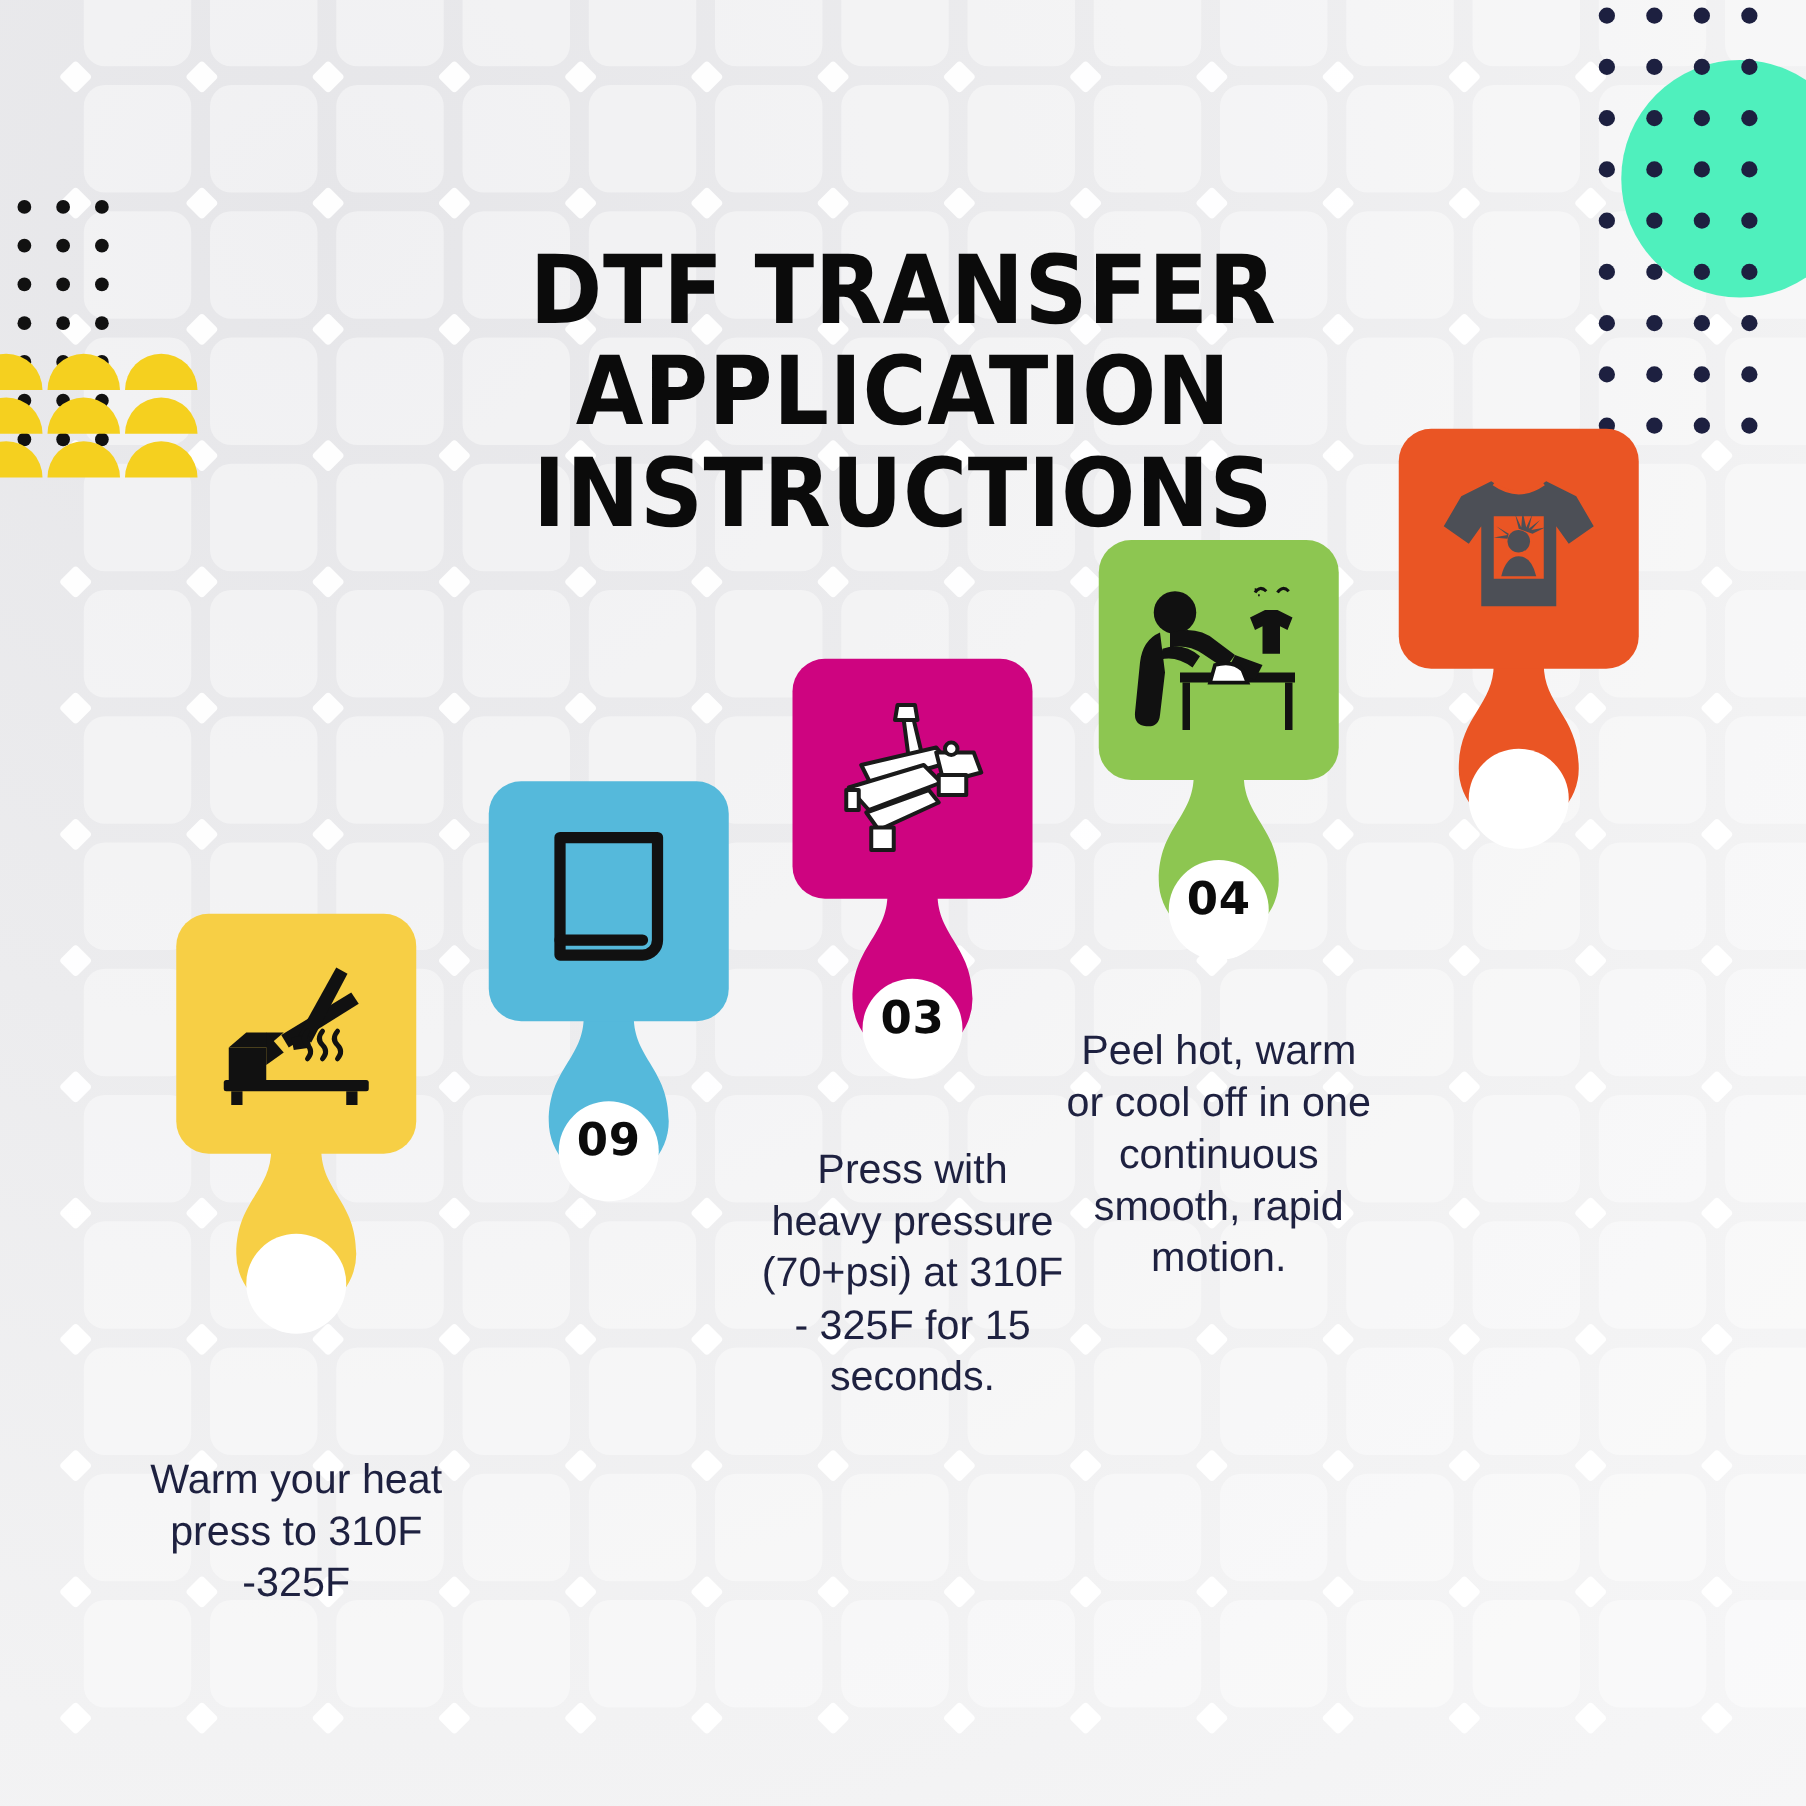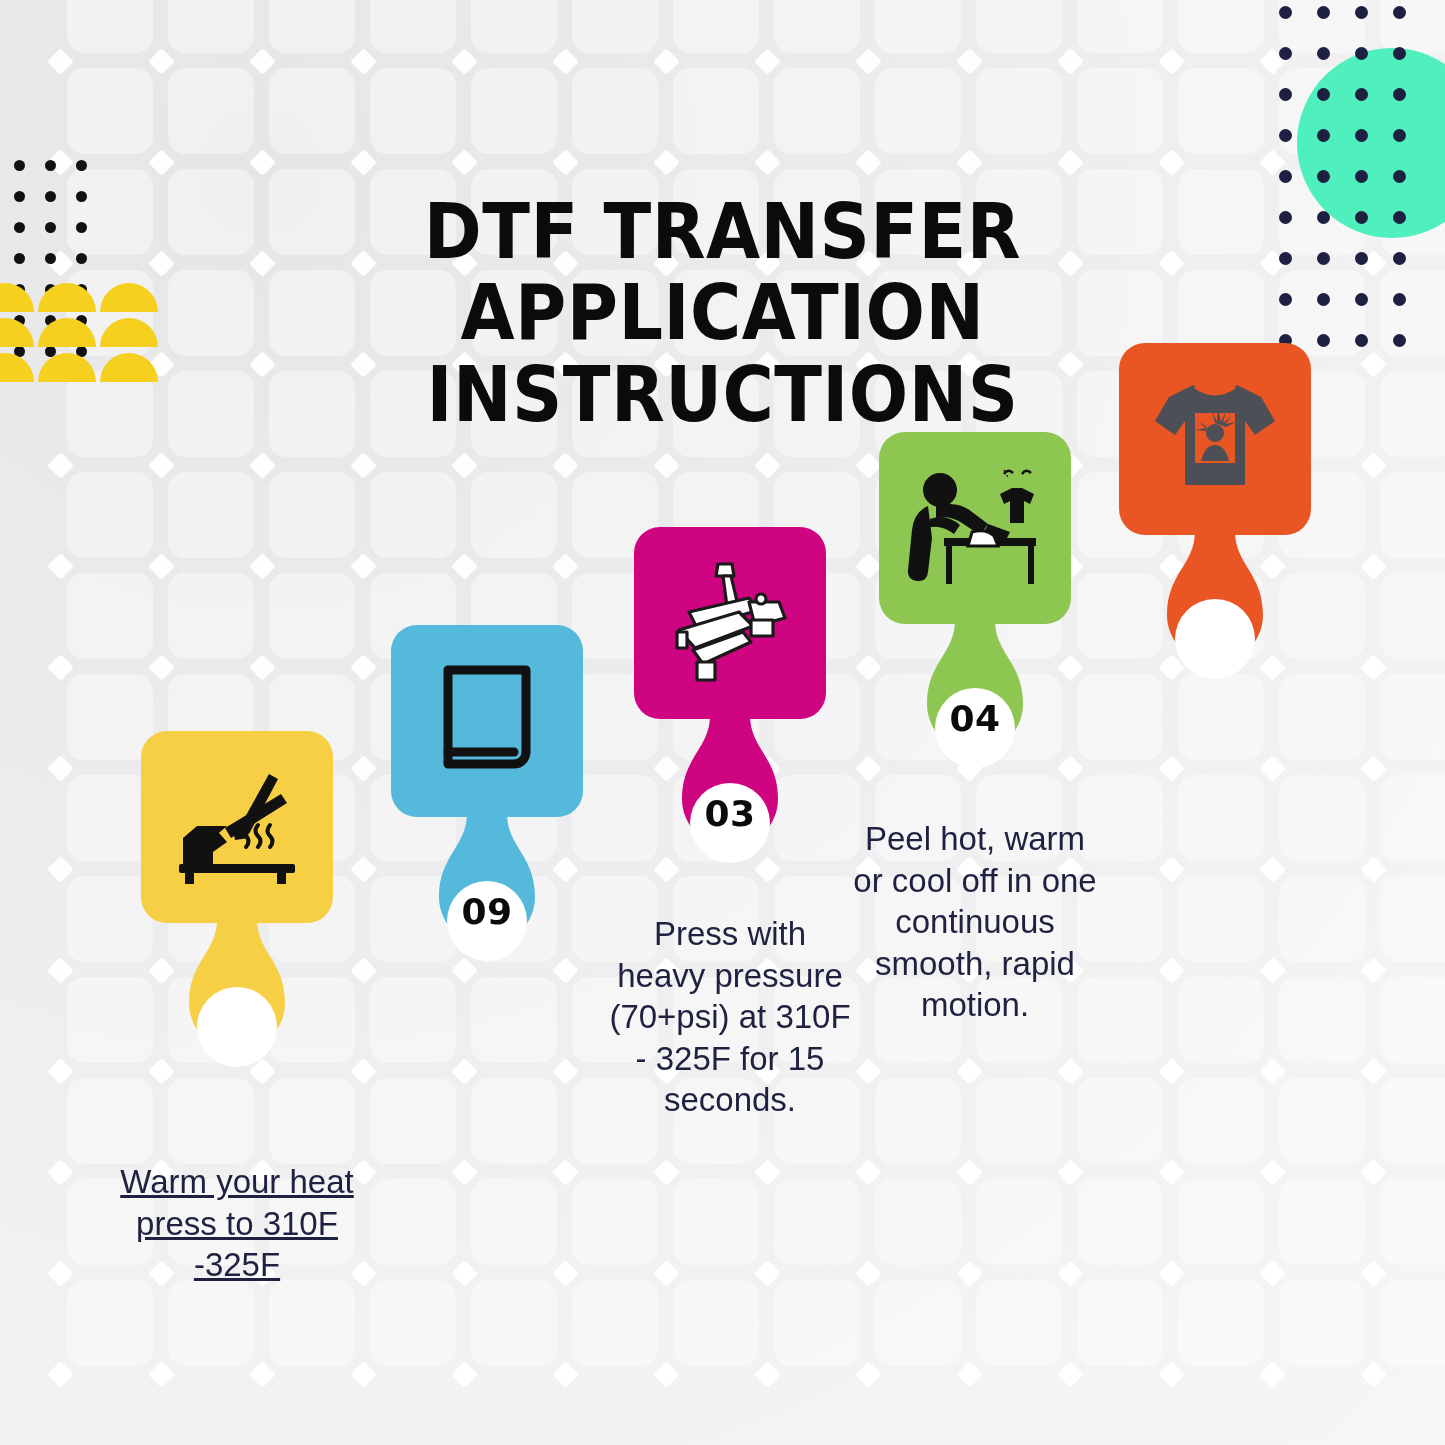--- a/index.html
+++ b/index.html
@@ -669,21 +669,21 @@
         </g>
       </svg>
         </div>
         <div style="margin-top: -4px; position: relative; z-index: 2;"><svg width="140" height="190" viewBox="0 0 140 190">
          <path d="M50 0
                   C50 34, 22 42, 22 84
                   A48 48 0 1 0 118 84
                   C118 42, 90 34, 90 0 Z" fill="#f7cf45"></path>
          <circle cx="70" cy="108" r="40" fill="#ffffff"></circle>
        </svg></div>
-        <div class="caption" style="margin-top: 48px; color: rgb(30, 33, 64); text-decoration: underline;">Warm your heat press to 310F -325F</div>
+        <div class="caption" style="margin-top: 48px; color: rgb(30, 33, 64);">Warm your heat press to 310F -325F</div>
       </div>
       <div class="step" style="left: 362px; top: 625px;">
         <div class="card" style="background: rgb(85, 185, 219);">
           <svg width="122" height="122" viewBox="0 0 122 122">
         <g fill="none" stroke="#111" stroke-width="9" stroke-linejoin="round" stroke-linecap="round">
           <path d="M22 10 h78 v82 a12 12 0 0 1 -12 12 h-66 z"></path>
           <path d="M22 92 h66"></path>
         </g>
       </svg>
         </div>

